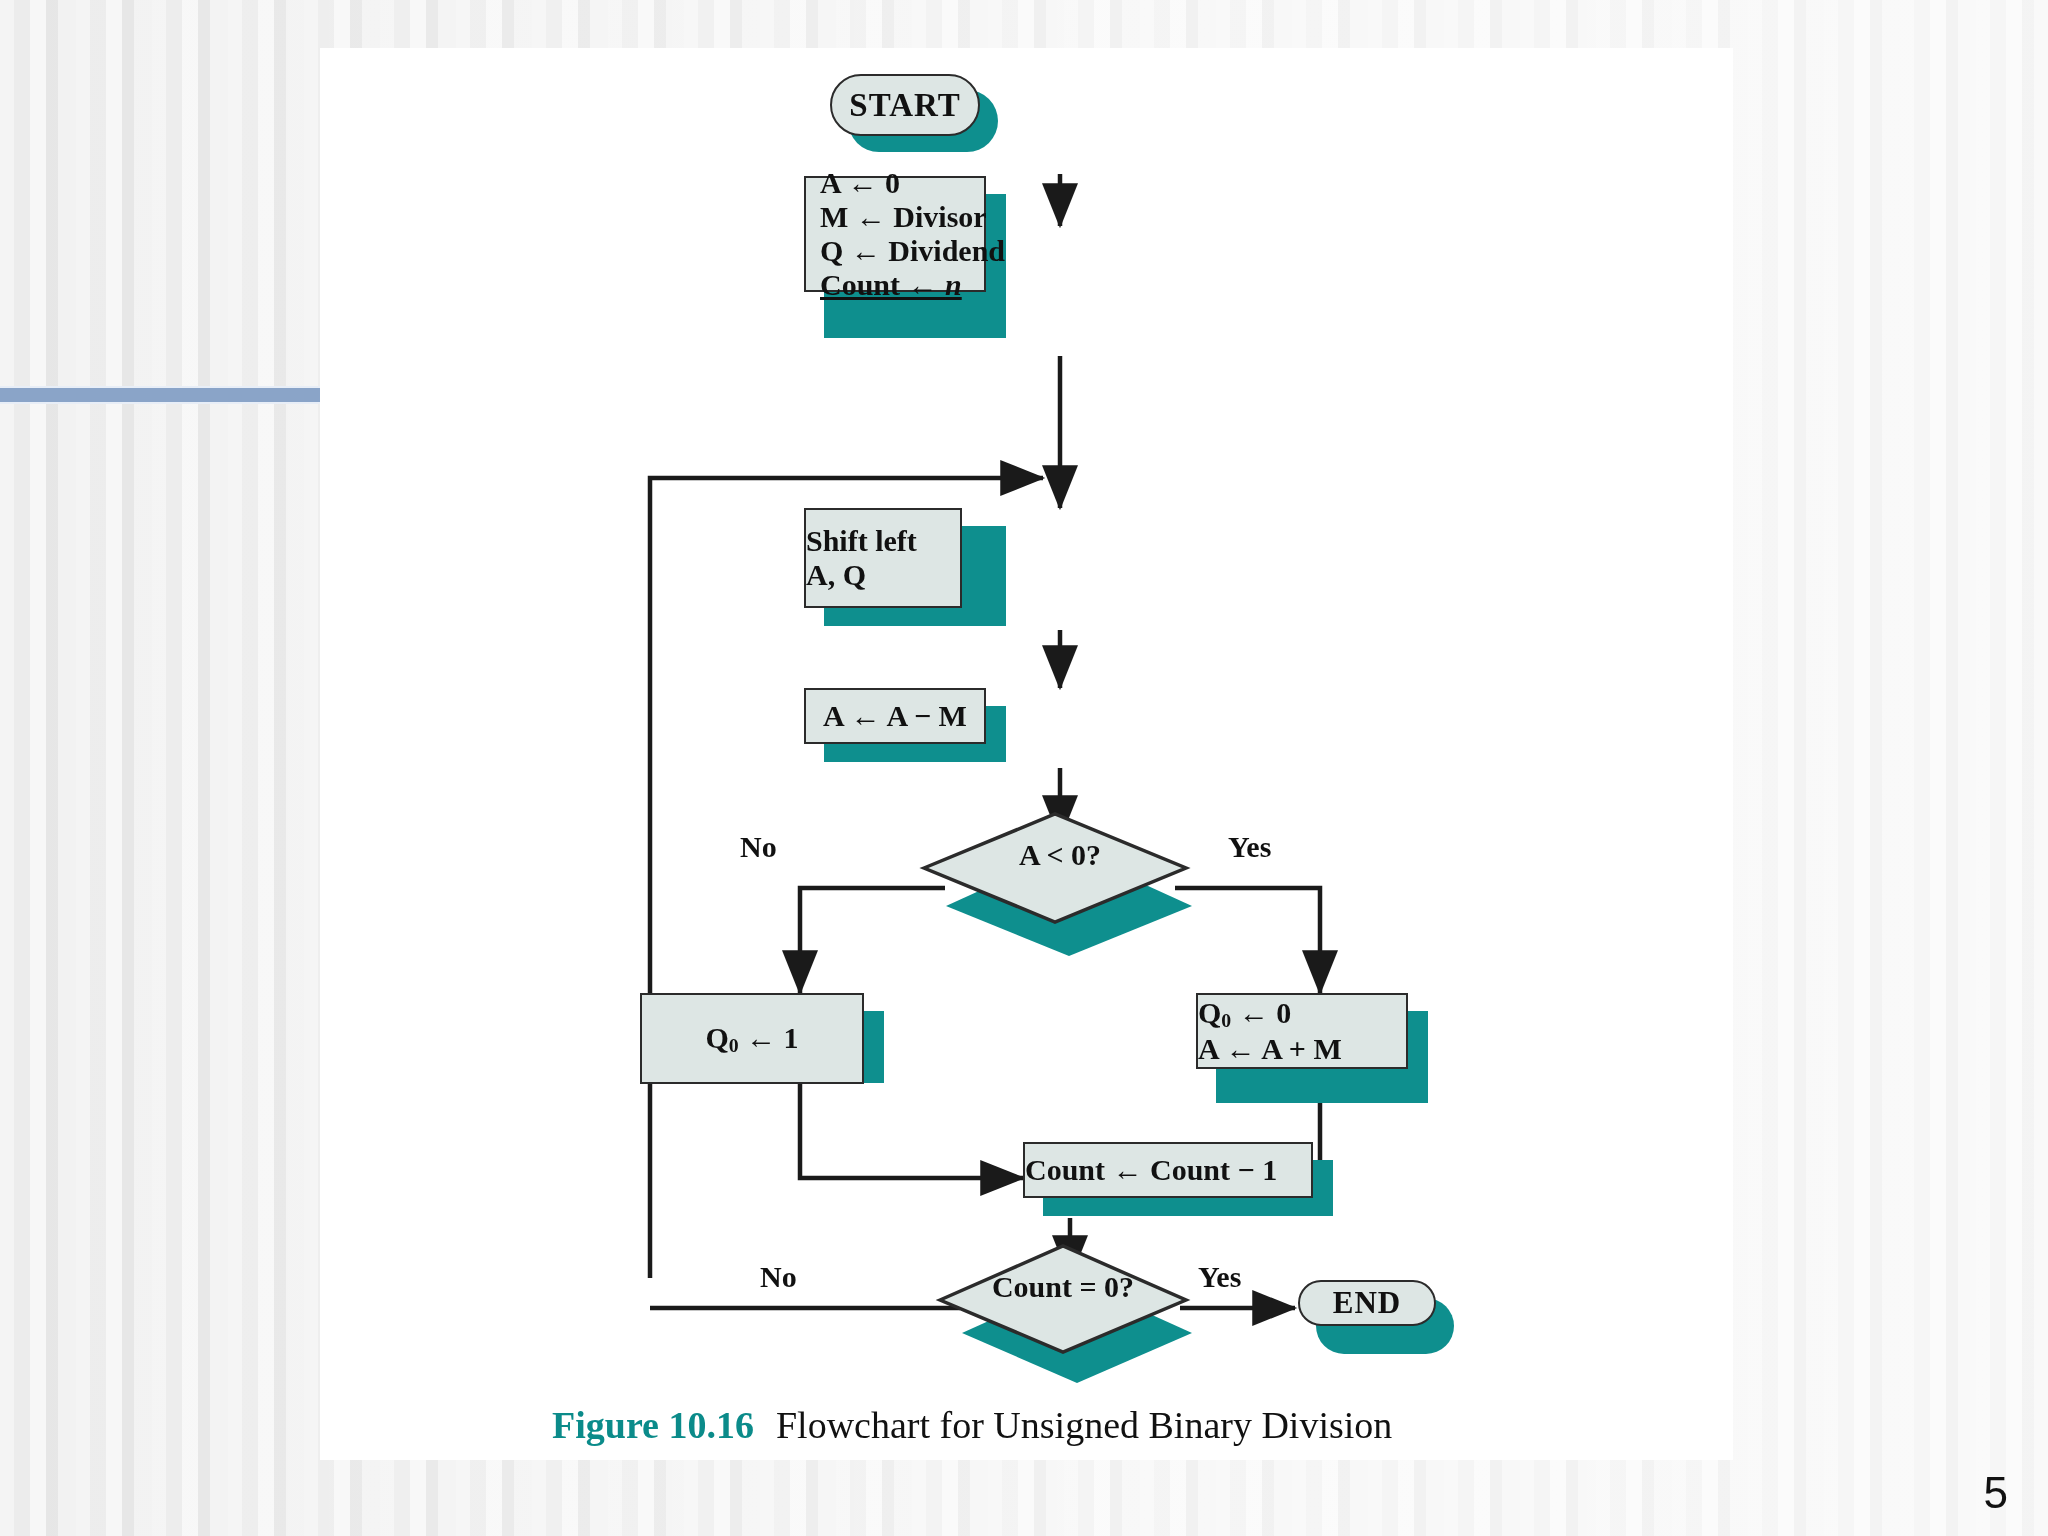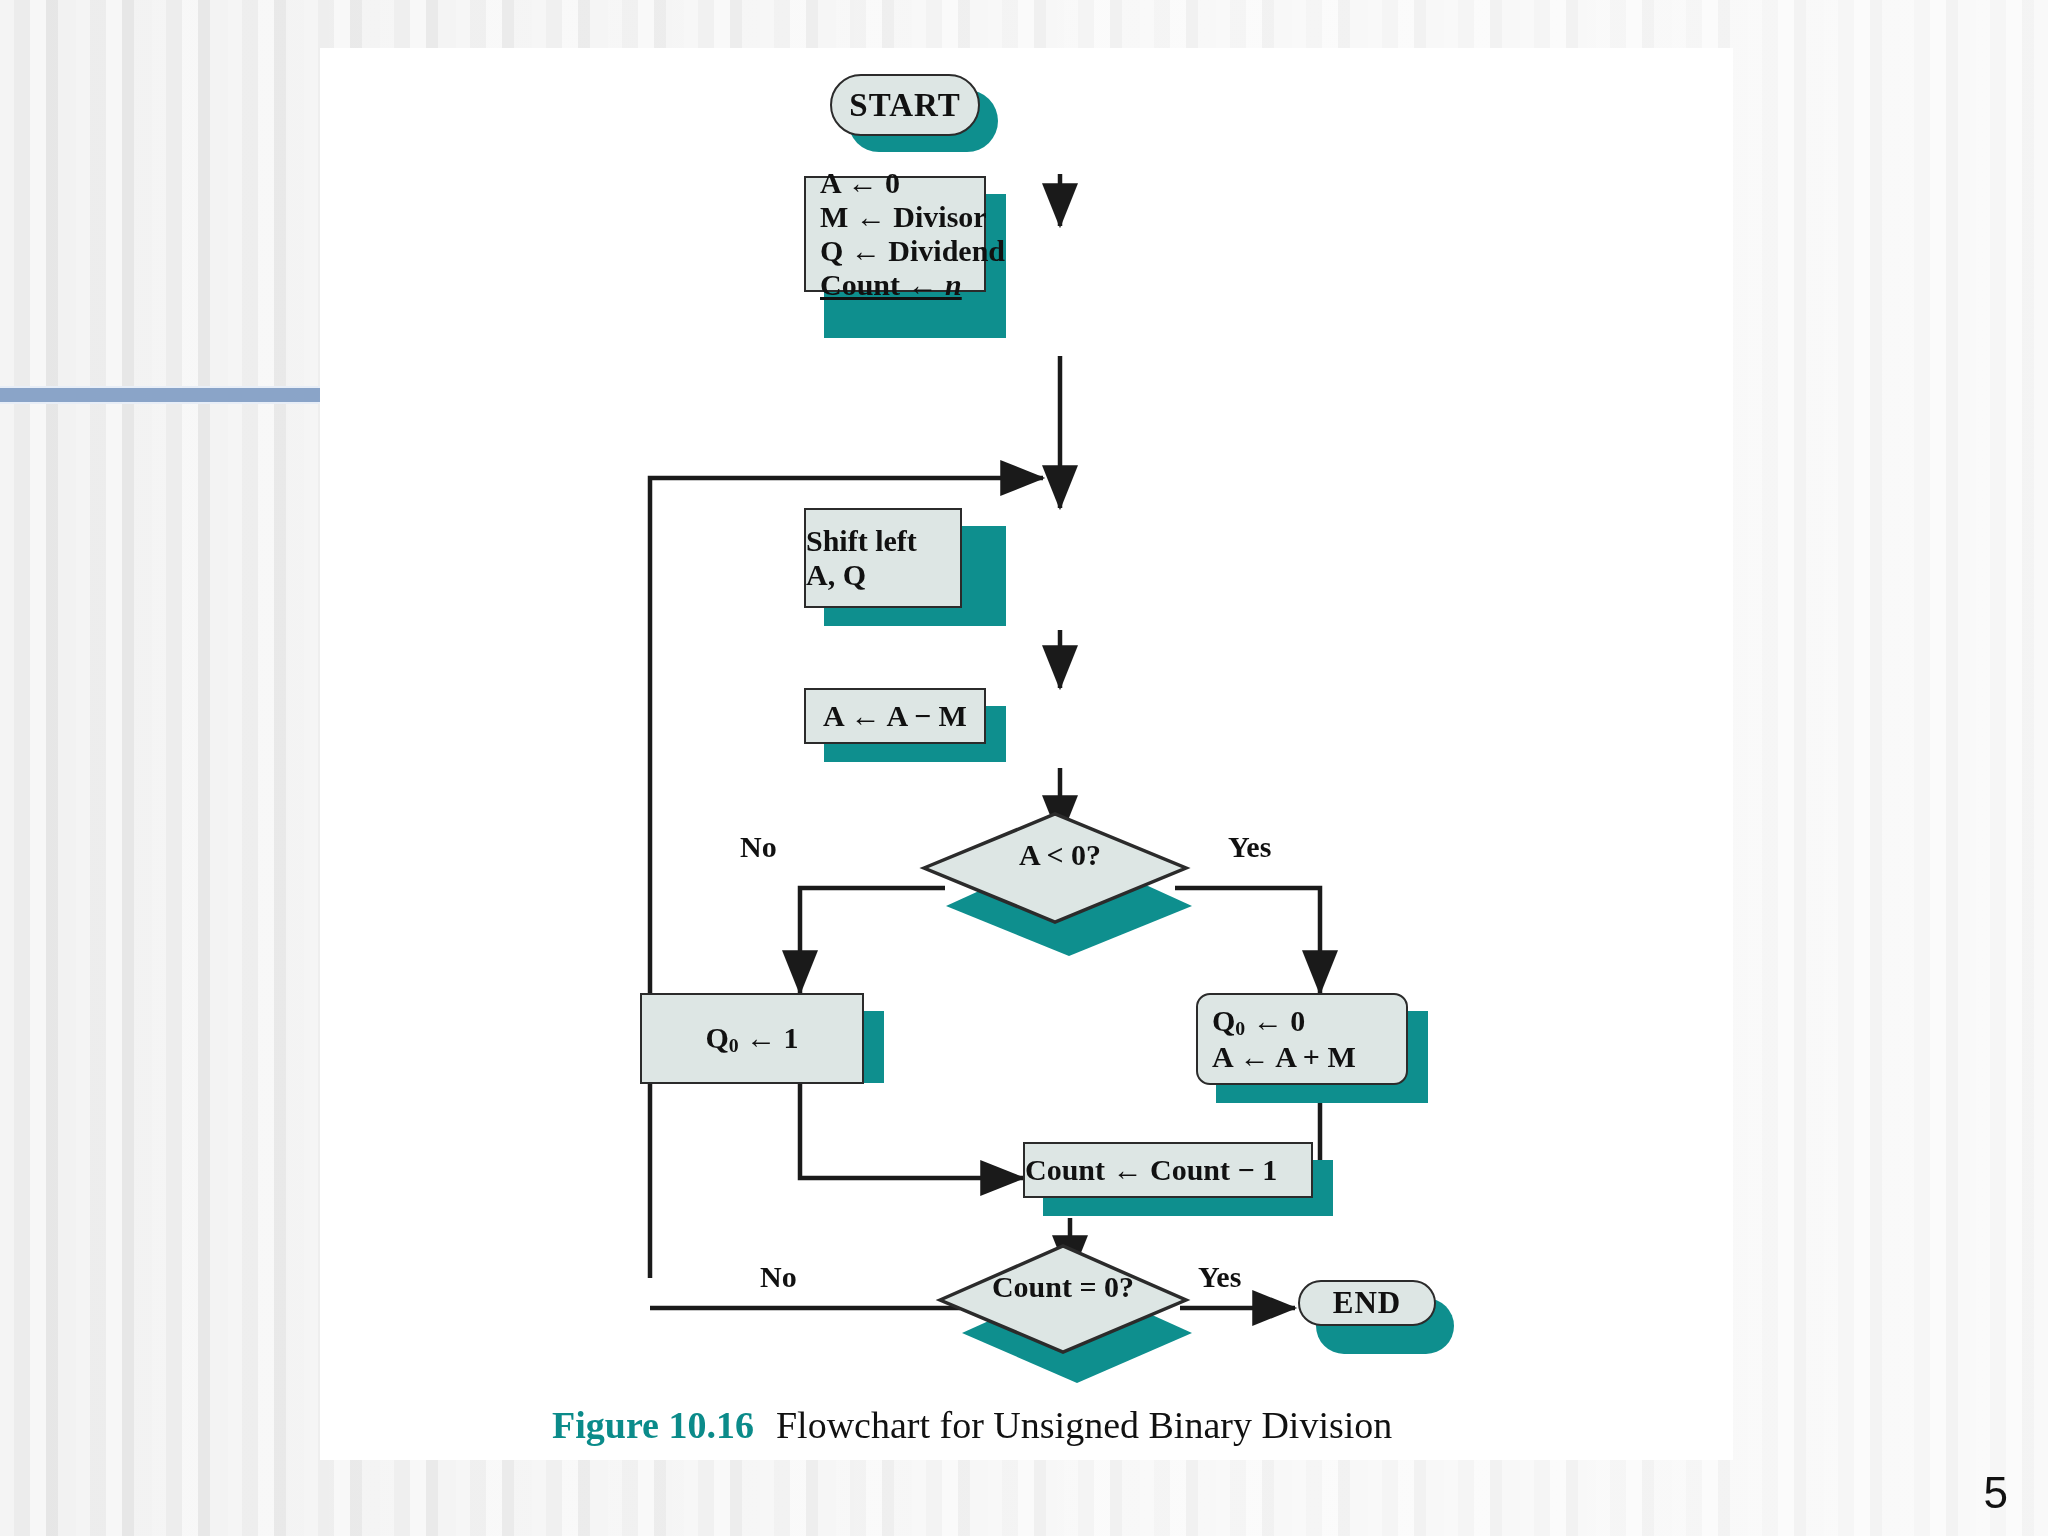--- a/index.html
+++ b/index.html
@@ -177,21 +177,21 @@
 
       <div class="node">
         <div class="shadow" style="left:340px;top:963px;width:224px;height:72px;"></div>
         <div class="boxface" style="left:320px;top:945px;width:224px;height:91px;align-items:center;">
           <div class="ln" style="font-size:30px;"><span>Q</span><sub>0</sub><span> ← 1</span></div>
         </div>
       </div>
 
       <div class="node">
         <div class="shadow" style="left:896px;top:963px;width:212px;height:92px;"></div>
-        <div class="boxface" style="left:876px;top:945px;width:212px;height:92px;padding-left:14px;border-radius:14px;">
+        <div class="boxface" style="left:876px;top:945px;width:212px;height:76px;padding-left:0;">
           <div class="ln" style="font-size:30px;"><span>Q</span><sub>0</sub><span> ← 0</span></div>
           <div class="ln" style="font-size:30px;">A ← A + M</div>
         </div>
       </div>
 
       <div class="node">
         <div class="shadow" style="left:723px;top:1112px;width:290px;height:56px;"></div>
         <div class="boxface" style="left:703px;top:1094px;width:290px;height:56px;">
           <div class="ln" style="font-size:30px;">Count ← Count − 1</div>
         </div>

